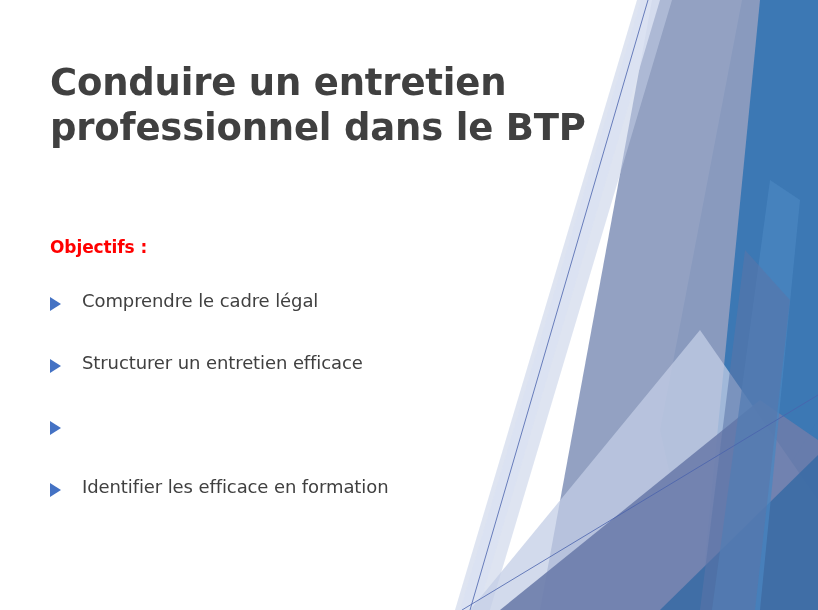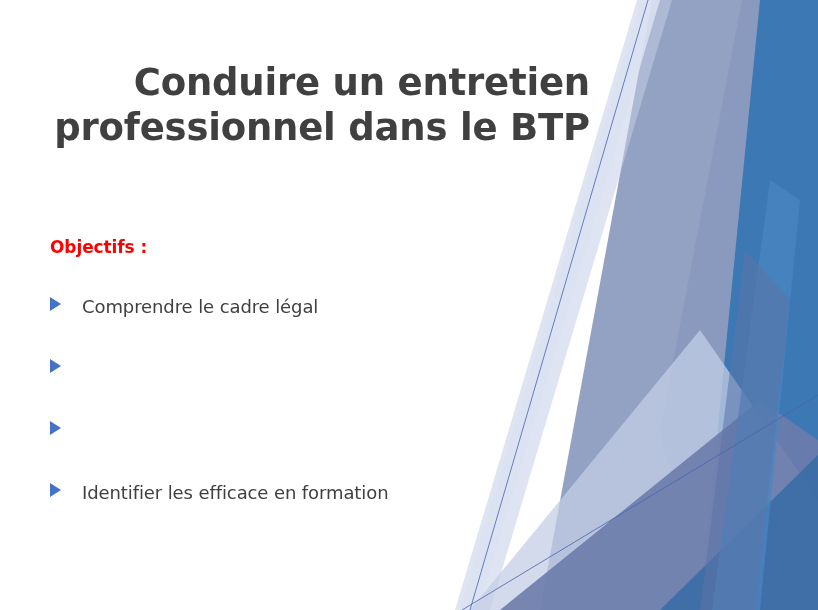--- a/index.html
+++ b/index.html
@@ -45,21 +45,20 @@
   }
   #slide-title {
     margin: 0;
     font-family: "DejaVu Sans", sans-serif;
     font-size: 37px;
     font-weight: bold;
     line-height: 45px;
     letter-spacing: -0.2px;
     color: #404040;
     white-space: pre-line;
-    text-align: right;
   }
 
   #objectives-label {
     position: absolute;
     left: 50px;
     top: 237px;
     margin: 0;
     font-family: "DejaVu Sans", sans-serif;
     font-size: 17px;
     font-weight: bold;
@@ -73,21 +72,21 @@
     left: 50px;
     top: 289px;
     margin: 0;
     padding: 0;
     list-style: none;
     width: 540px;
   }
   .bullet-item {
     position: relative;
     display: flex;
-    align-items: flex-end;
+    align-items: flex-start;
     height: 30px;
     margin-bottom: 32px;
     padding-left: 32px;
   }
   .bullet-marker {
     position: absolute;
     left: 0;
     top: 50%;
     transform: translateY(-50%);
     width: 0;
@@ -146,20 +145,21 @@
 
     <p id="objectives-label">Objectifs :</p>
 
     <ul id="bullet-list">
       <li class="bullet-item">
         <span class="bullet-marker"></span>
         <span class="bullet-text">Comprendre le cadre légal</span>
       </li>
       <li class="bullet-item">
         <span class="bullet-marker"></span>
+        <span class="bullet-text">Structurer un entretien efficace</span>
       </li>
       <li class="bullet-item">
         <span class="bullet-marker"></span>
       </li>
       <li class="bullet-item">
         <span class="bullet-marker"></span>
         <span class="bullet-text">Identifier les efficace en formation</span>
       </li>
     </ul>
 

